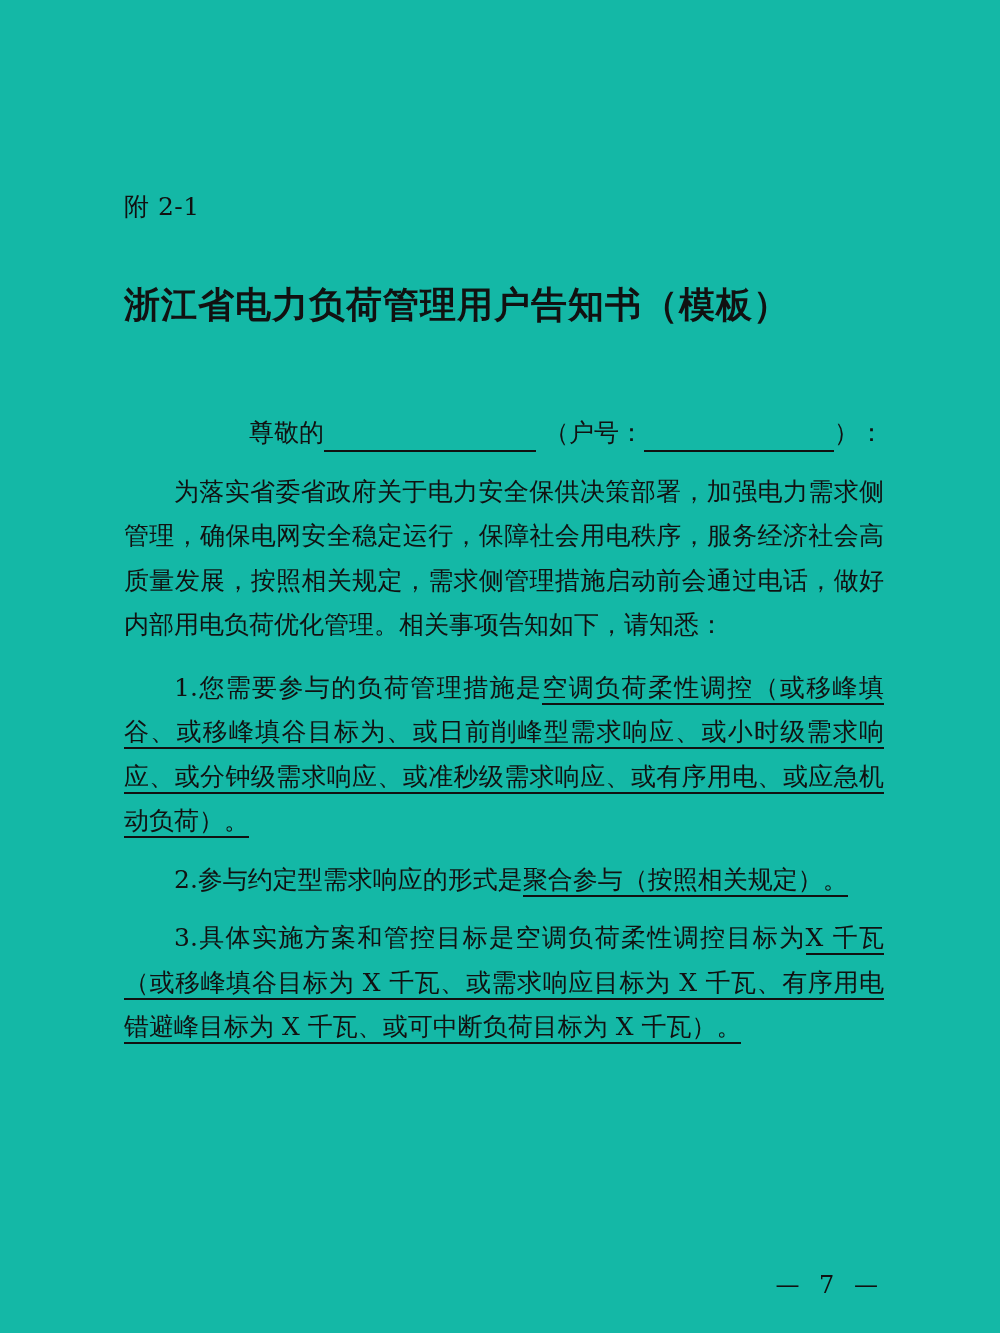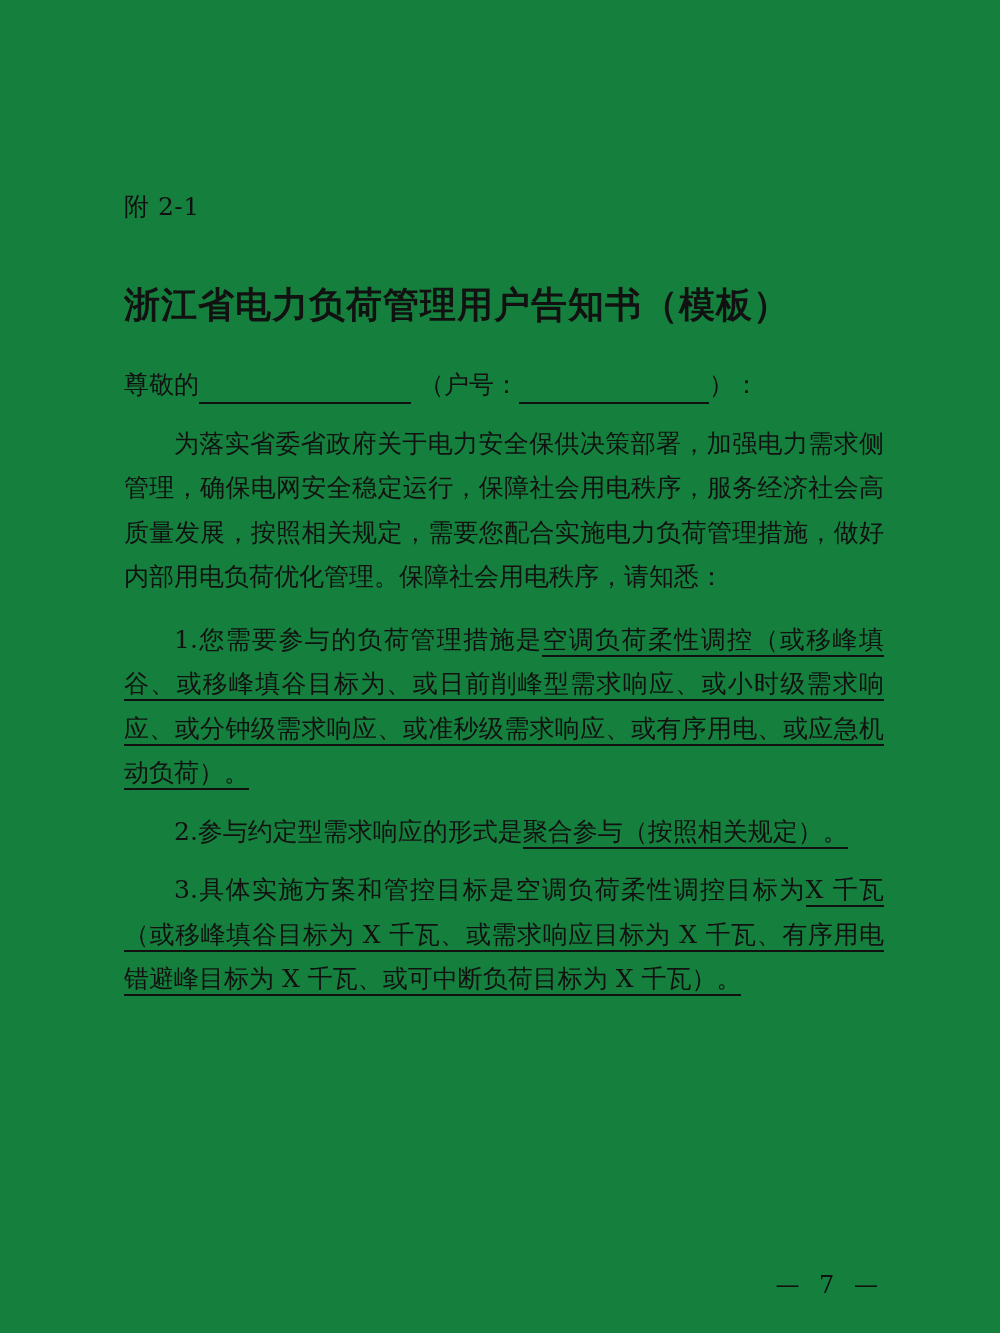--- a/index.html
+++ b/index.html
@@ -4,21 +4,21 @@
 <style>
   html, body {
     margin: 0;
     padding: 0;
     background: #ffffff;
   }
   .page {
     position: relative;
     width: 1000px;
     height: 1333px;
-    background: #15803d;
+    background: #14b8a6;
     font-family: "DejaVu Serif", "Liberation Serif", serif;
     color: #111111;
     overflow: hidden;
   }
   .content {
     position: absolute;
     left: 124px;
     top: 0;
     width: 760px;
   }
@@ -31,24 +31,25 @@
   .doc-title {
     margin-top: 58px;
     text-align: left;
     font-size: 36px;
     font-weight: bold;
     letter-spacing: 1px;
     font-family: "DejaVu Serif", "Liberation Serif", serif;
     padding-right: 10px;
   }
   .salutation {
-    margin-top: 36px;
+    margin-top: 84px;
     font-size: 25px;
     line-height: 1.5;
     white-space: nowrap;
+    text-align: right;
   }
   .blank-line {
     display: inline-block;
     border-bottom: 2px solid #111;
     vertical-align: bottom;
     height: 1.1em;
   }
   .blank-name { width: 212px; }
   .blank-acct { width: 190px; }
   .para {
@@ -81,21 +82,21 @@
 
     <div class="attachment-label">附 2-1</div>
 
     <div class="doc-title">浙江省电力负荷管理用户告知书（模板）</div>
 
     <div class="salutation">
       <span>尊敬的</span><span class="blank-line blank-name"></span>
       <span>（户号：</span><span class="blank-line blank-acct"></span><span>）：</span>
     </div>
 
-    <div class="para">为落实省委省政府关于电力安全保供决策部署，加强电力需求侧管理，确保电网安全稳定运行，保障社会用电秩序，服务经济社会高质量发展，按照相关规定，需要您配合实施电力负荷管理措施，做好内部用电负荷优化管理。保障社会用电秩序，请知悉：</div>
+    <div class="para">为落实省委省政府关于电力安全保供决策部署，加强电力需求侧管理，确保电网安全稳定运行，保障社会用电秩序，服务经济社会高质量发展，按照相关规定，需求侧管理措施启动前会通过电话，做好内部用电负荷优化管理。相关事项告知如下，请知悉：</div>
 
     <div class="para">
       <span>1.您需要参与的负荷管理措施是</span><span class="u">空调负荷柔性调控（或移峰填谷、或移峰填谷目标为、或日前削峰型需求响应、或小时级需求响应、或分钟级需求响应、或准秒级需求响应、或有序用电、或应急机动负荷）。</span>
     </div>
 
     <div class="para tight">
       <span>2.参与约定型需求响应的形式是</span><span class="u">聚合参与（按照相关规定）。</span>
     </div>
 
     <div class="para tight">

